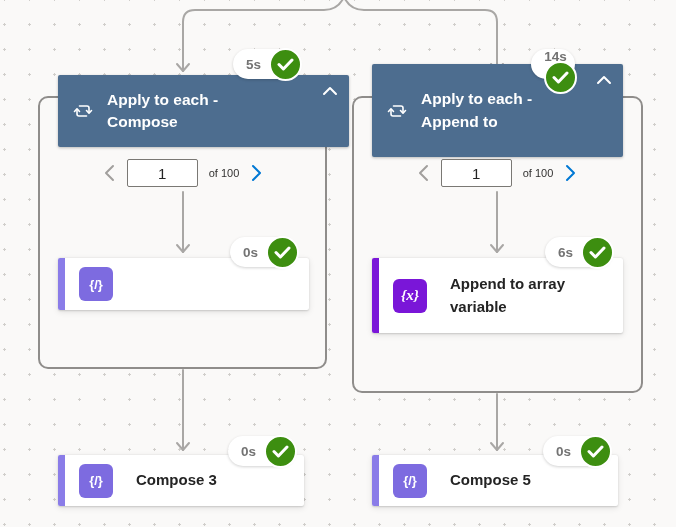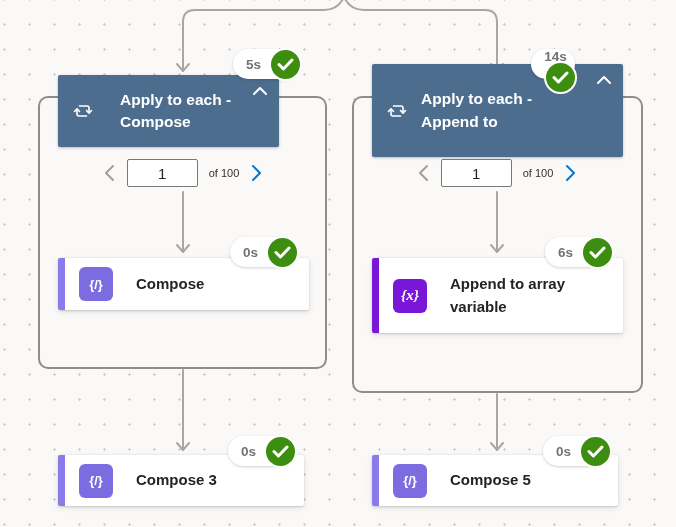--- a/index.html
+++ b/index.html
@@ -88,21 +88,21 @@
       <path d="M183,370 L183,450"></path>
       <path d="M177,443 L183,450 L189,443"></path>
 
       <path d="M497,394 L497,450"></path>
       <path d="M491,443 L497,450 L503,443"></path>
     </g>
   </svg>
 
   <div class="scope" style="left:38px;top:96px;width:289px;height:273px;"></div>
 
-  <div class="scope-header" style="left:58px;top:75px;width:221px;height:72px;gap:13px;">
+  <div class="scope-header" style="left:58px;top:75px;width:291px;height:72px;">
     <span class="type-icon">
       <svg width="20" height="20" viewBox="0 0 20 20" fill="none" stroke="#fff" stroke-width="1.6" stroke-linecap="round" stroke-linejoin="round">
         <path d="M6.5,5 H14 Q16,5 16,7 V11.5"></path>
           <path d="M13.5,9.5 L16,12.2 L18.5,9.5"></path>
         <path d="M13.5,15 H6 Q4,15 4,13 V8.5"></path>
           <path d="M1.5,10.5 L4,7.8 L6.5,10.5"></path>
       </svg>
     </span>
     <span class="scope-title">Apply to each - Compose</span>
     <button class="collapse-btn">
@@ -132,21 +132,20 @@
     <button class="pager-btn">
       <svg width="13" height="18" viewBox="0 0 13 18" fill="none" stroke="#0078d4" stroke-width="2" stroke-linecap="round" stroke-linejoin="round">
           <path d="M3,2 L10,9 L3,16"></path>
         </svg>
     </button>
   </div>
 
   <div class="action-card" style="left:58px;top:258px;width:251px;height:52px;">
     <span class="accent-bar bar-compose"></span>
     <span class="action-icon compose">{/}</span>
-    <span class="action-label">Compose</span>
   </div>
   <div class="status-badge" style="left:230px;top:237px;">
     <span class="dur">0s</span>
     <span class="status-circle">
       <svg width="17" height="13" viewBox="0 0 17 13" fill="none" stroke="#fff" stroke-width="3" stroke-linecap="round" stroke-linejoin="round">
           <path d="M2,6.5 L6.4,11 L15,2"></path>
         </svg>
     </span>
   </div>
 

